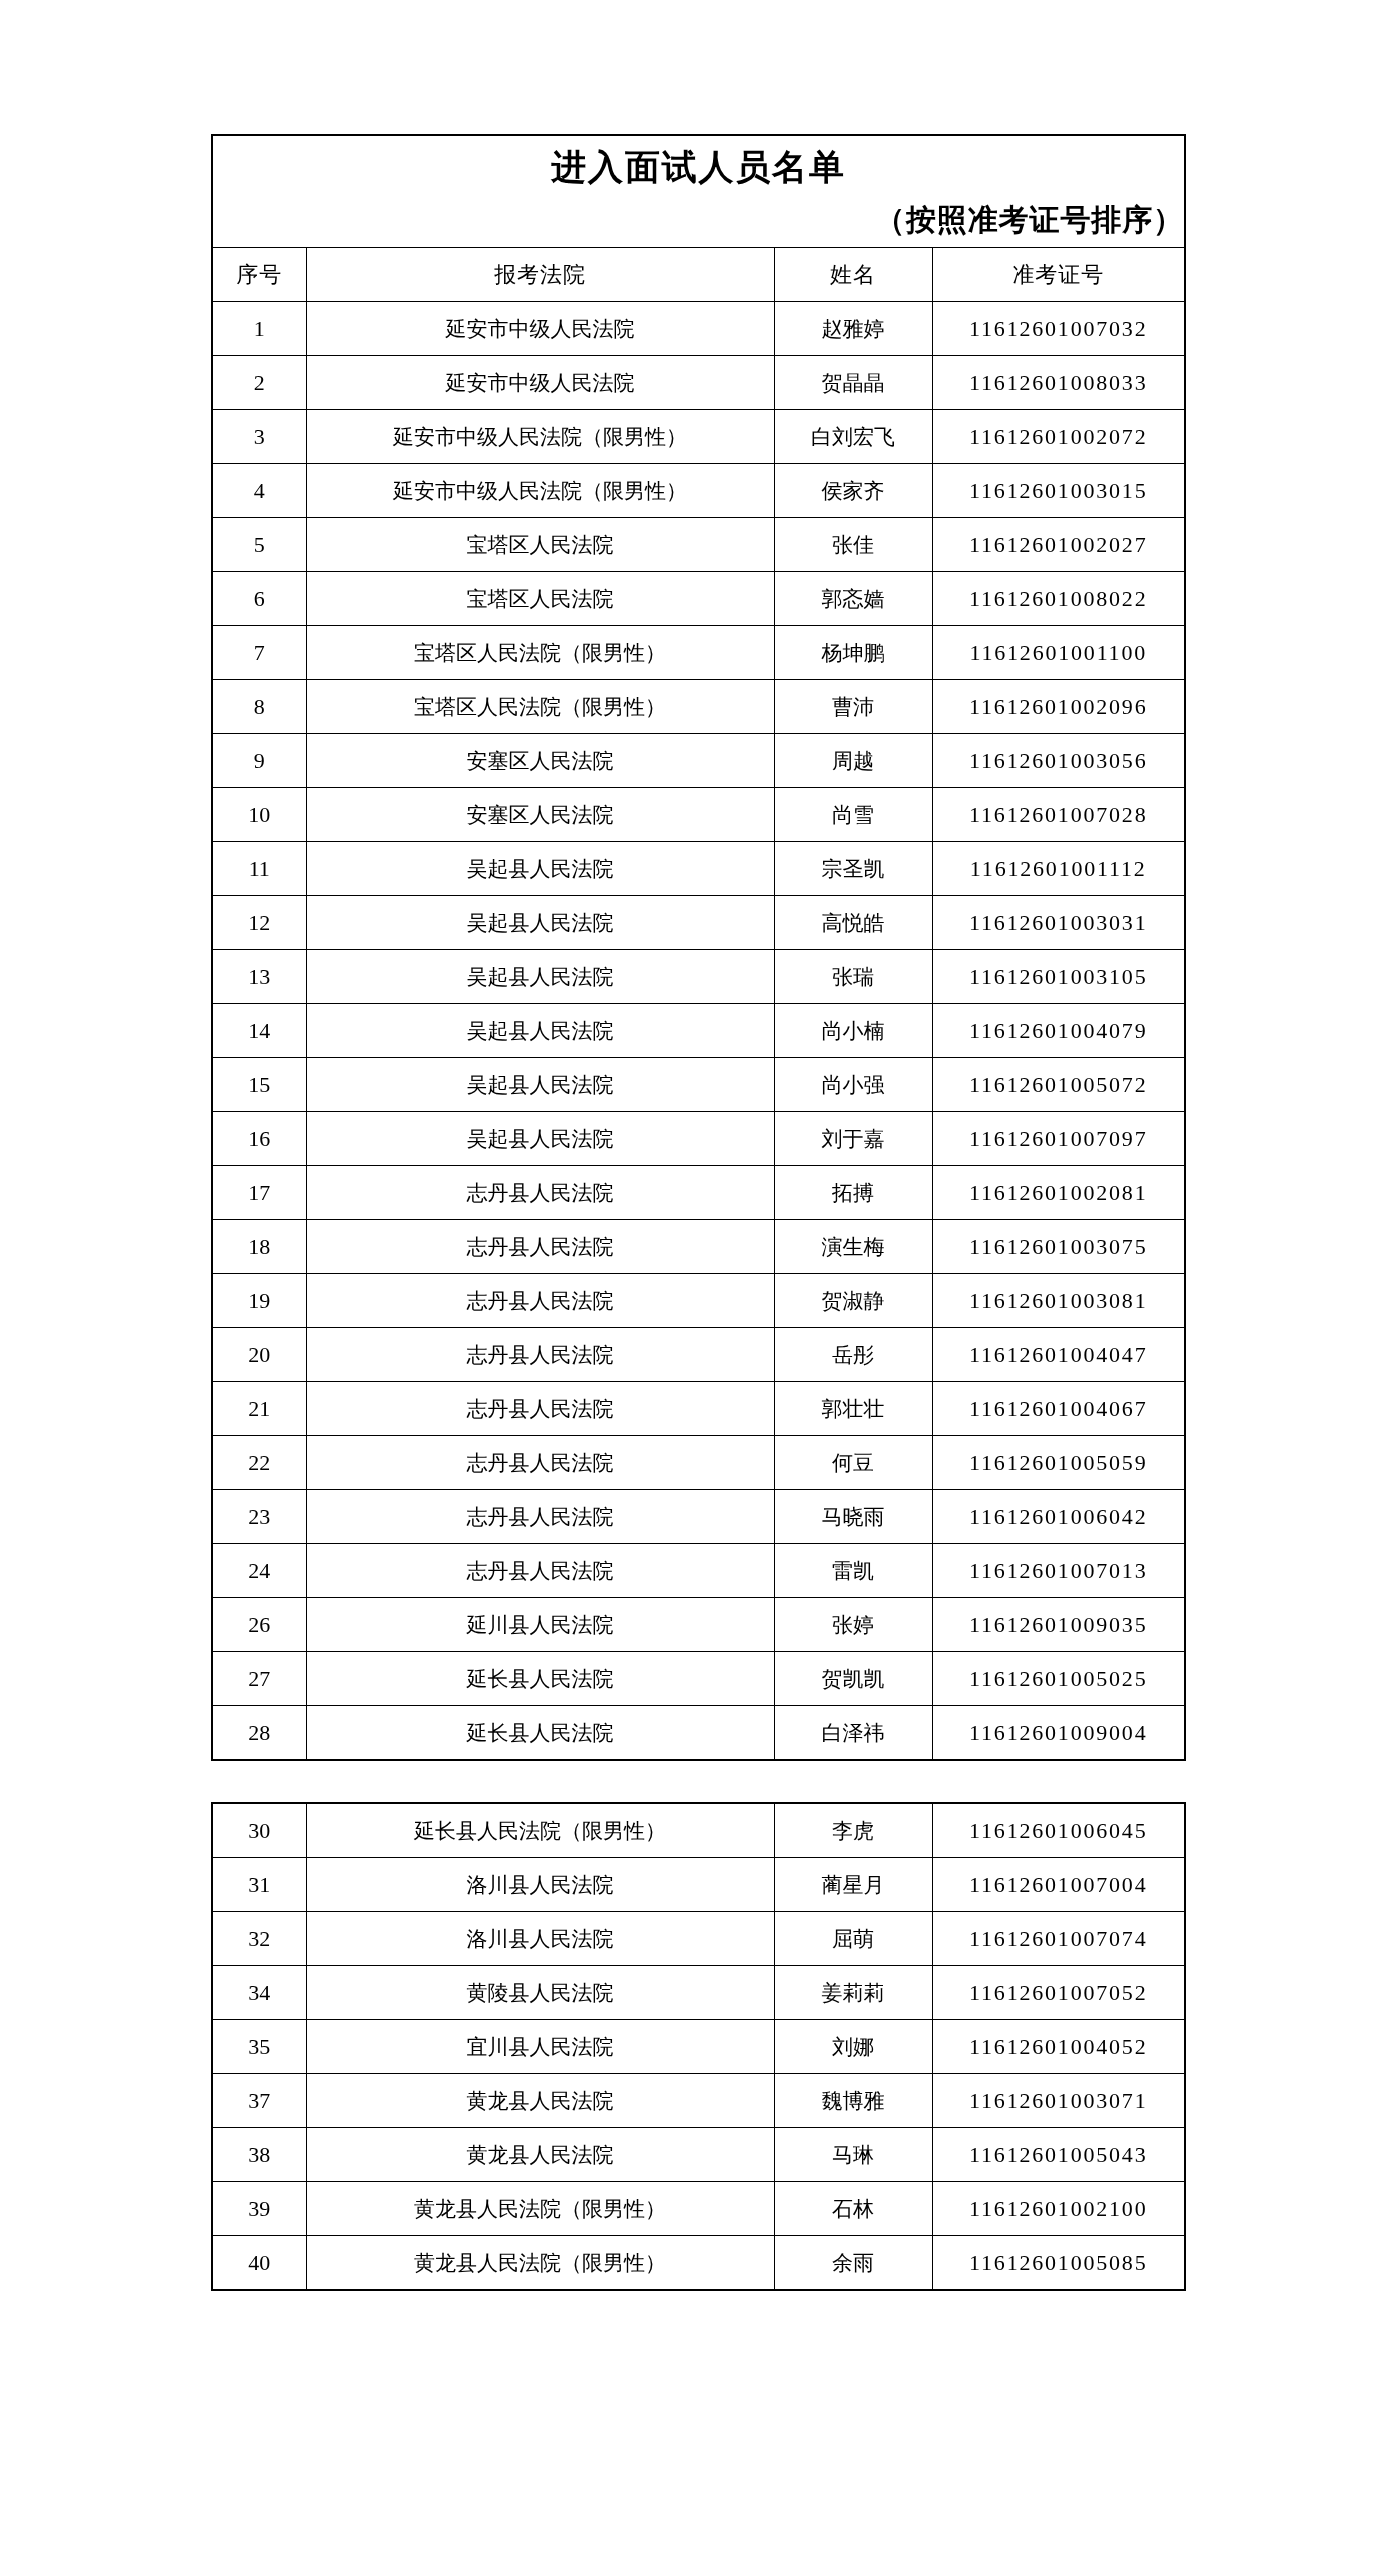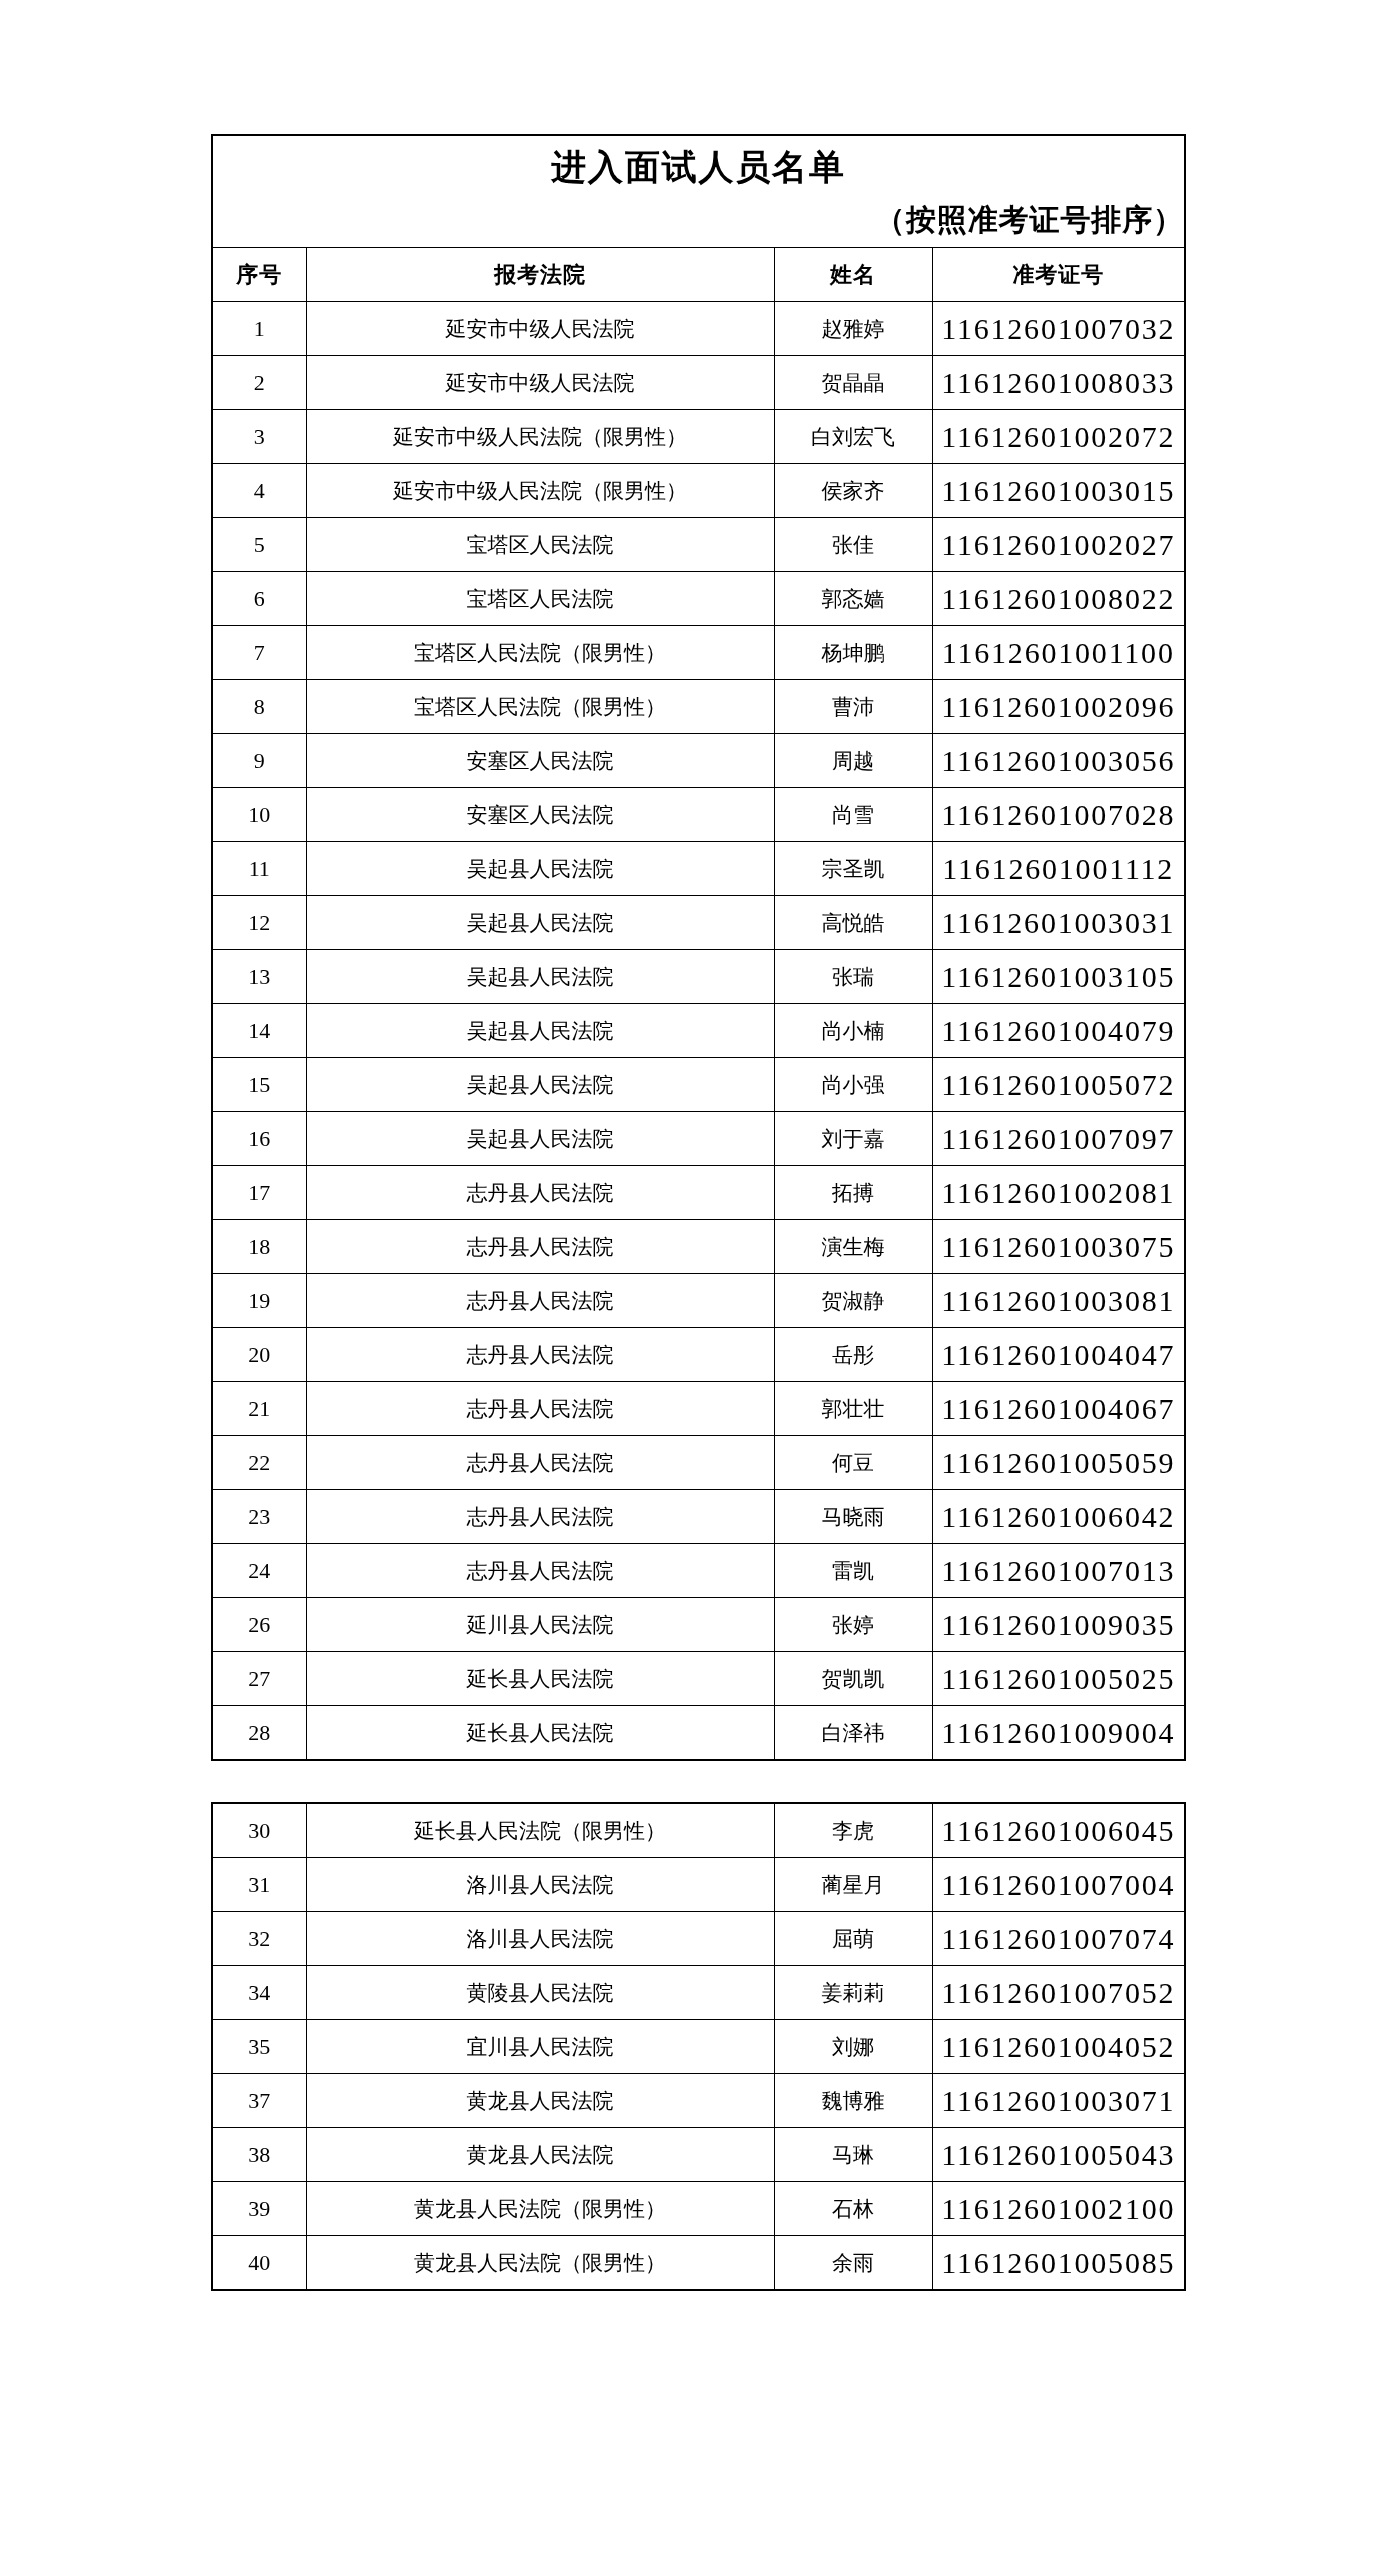--- a/index.html
+++ b/index.html
@@ -50,29 +50,29 @@
   .doc-subtitle {
     font-size: 30px;
     font-weight: bold;
     line-height: 48px;
     letter-spacing: 0.9px;
     text-align: right;
   }
   .header-row th {
     height: 53px;
     font-size: 22px;
-    font-weight: bold;
+    font-weight: normal;
     letter-spacing: 0.9px;
   }
   .data-row td {
     height: 53px;
     font-size: 21px;
   }
   .data-row td.index-cell  { font-size: 22px; }
-  .data-row td.ticket-cell { font-size: 30px; letter-spacing: 1.8px; }
+  .data-row td.ticket-cell { font-size: 22px; letter-spacing: 1.8px; }
 </style>
 </head>
 <body>
 
 <div class="page">
 
   <table class="doc-table" id="table-main">
     <colgroup>
       <col class="c-index">
         <col class="c-court">

